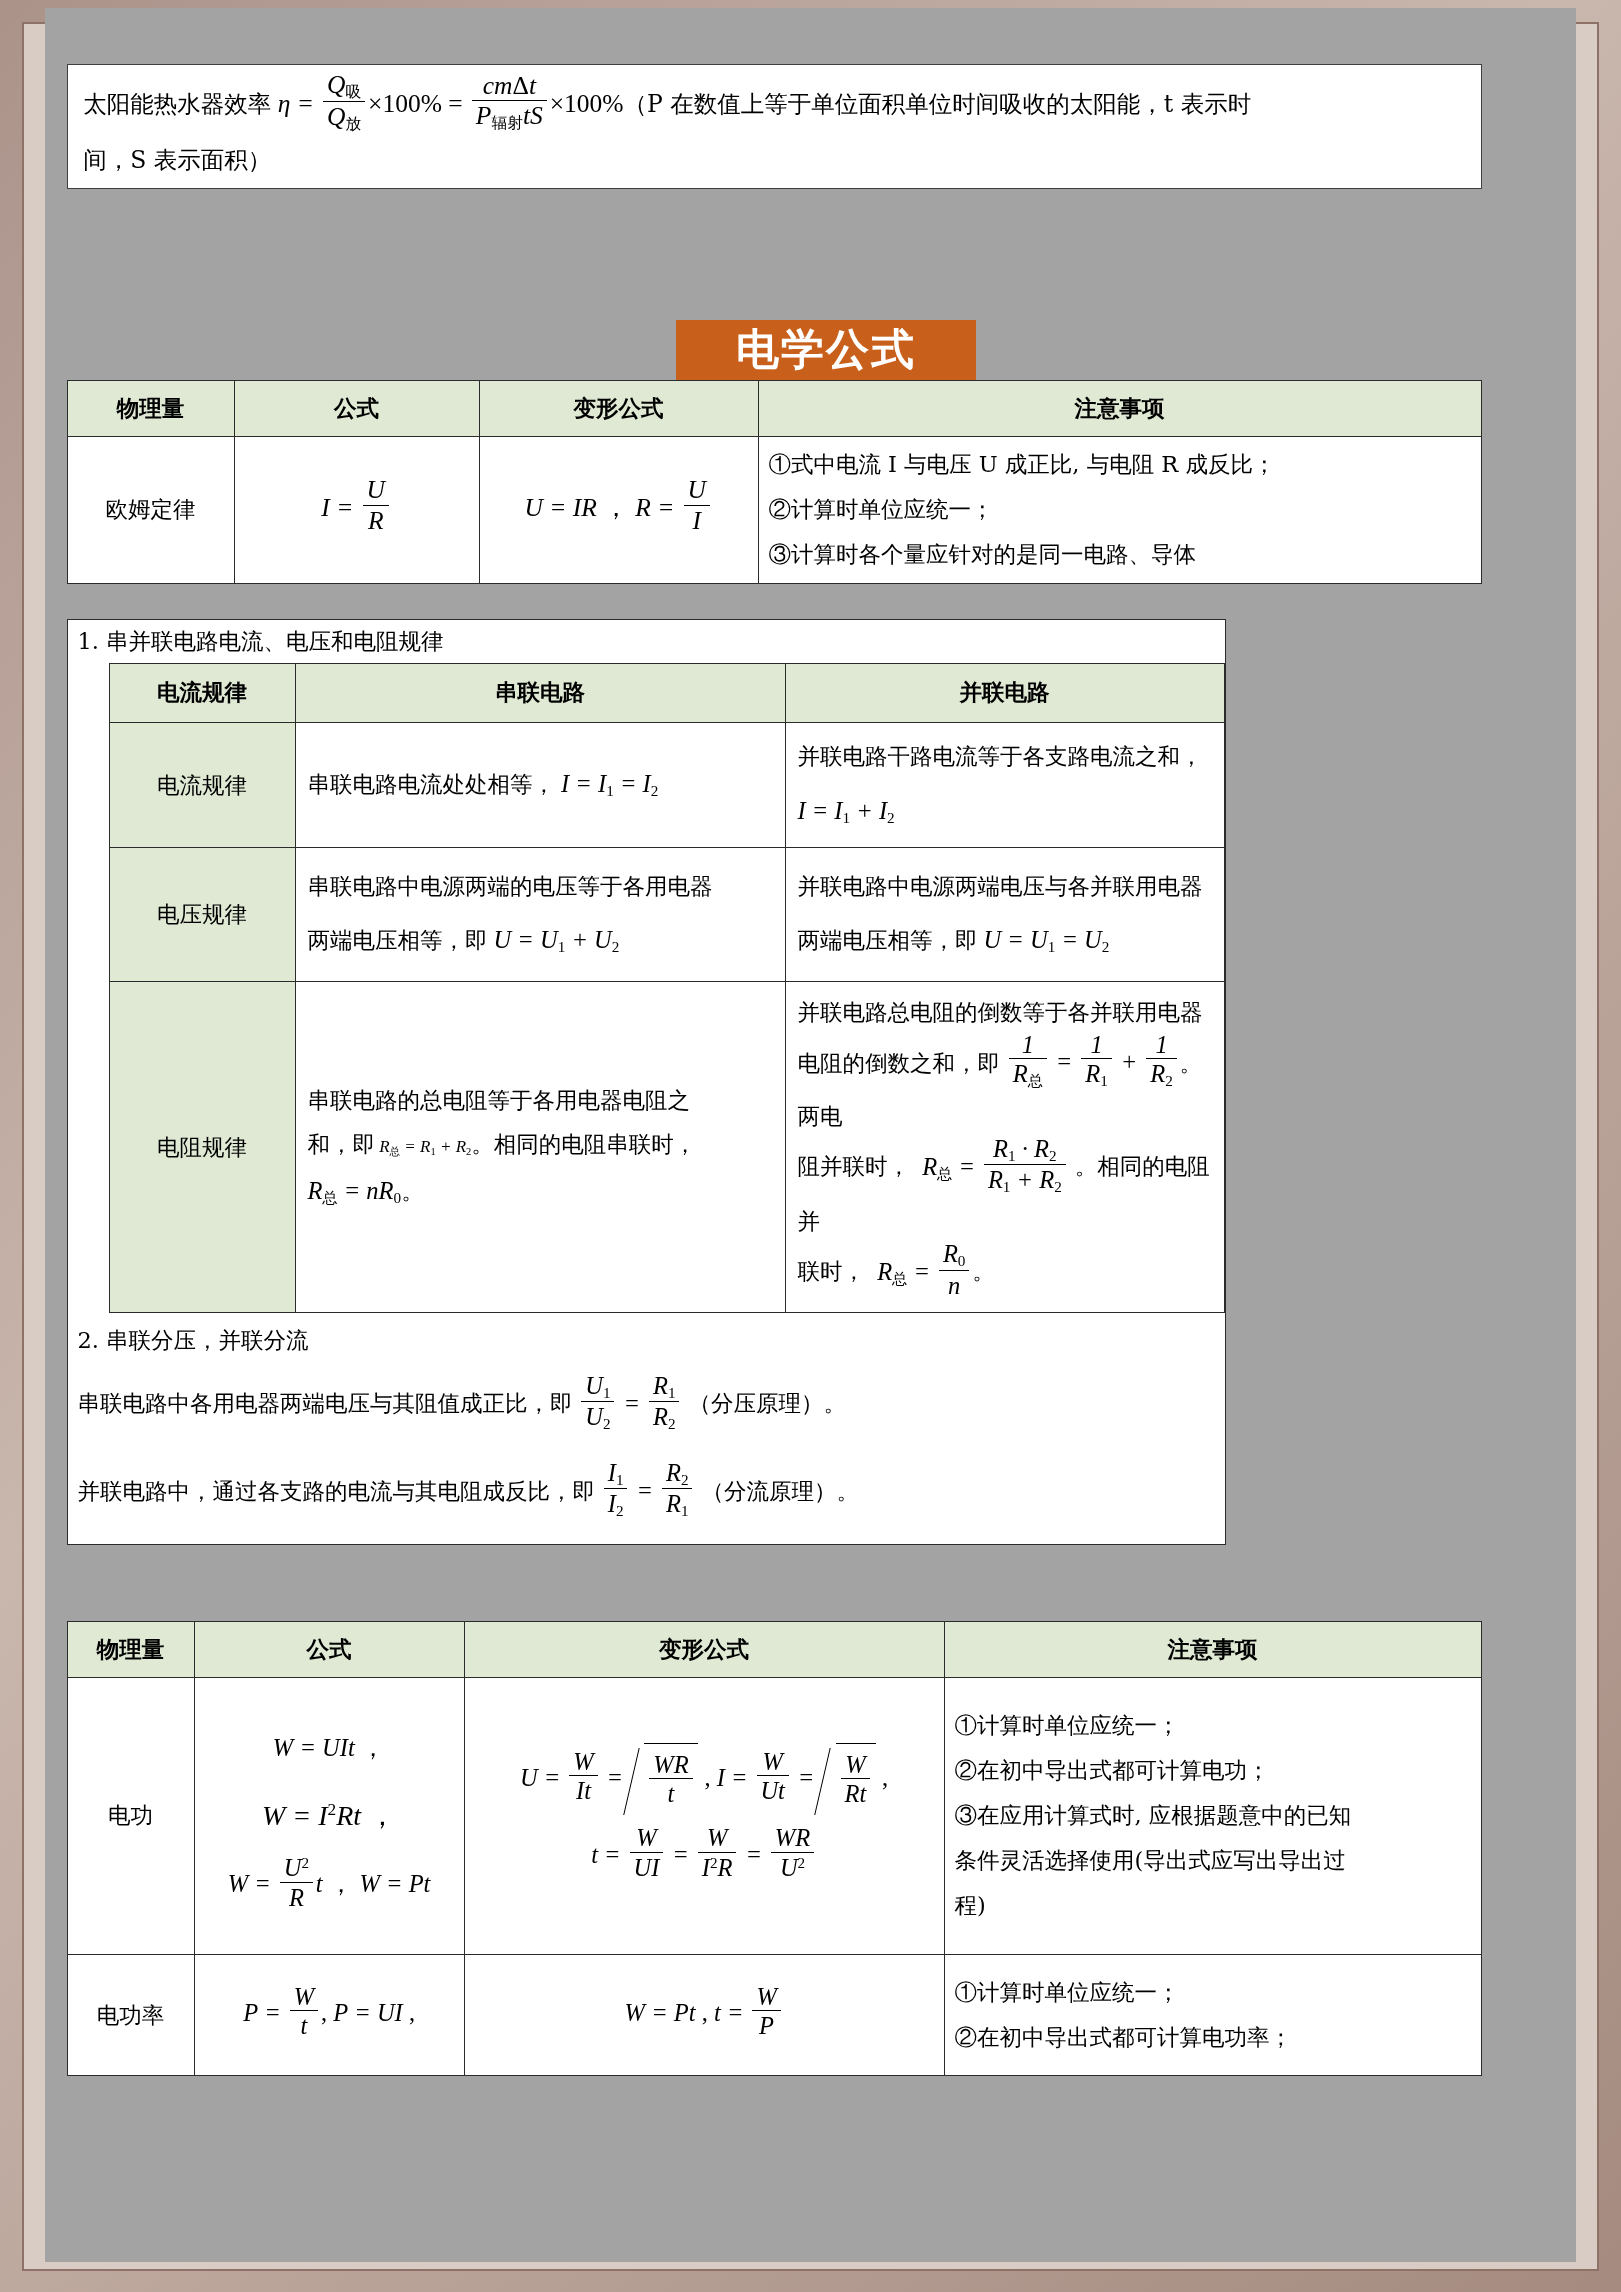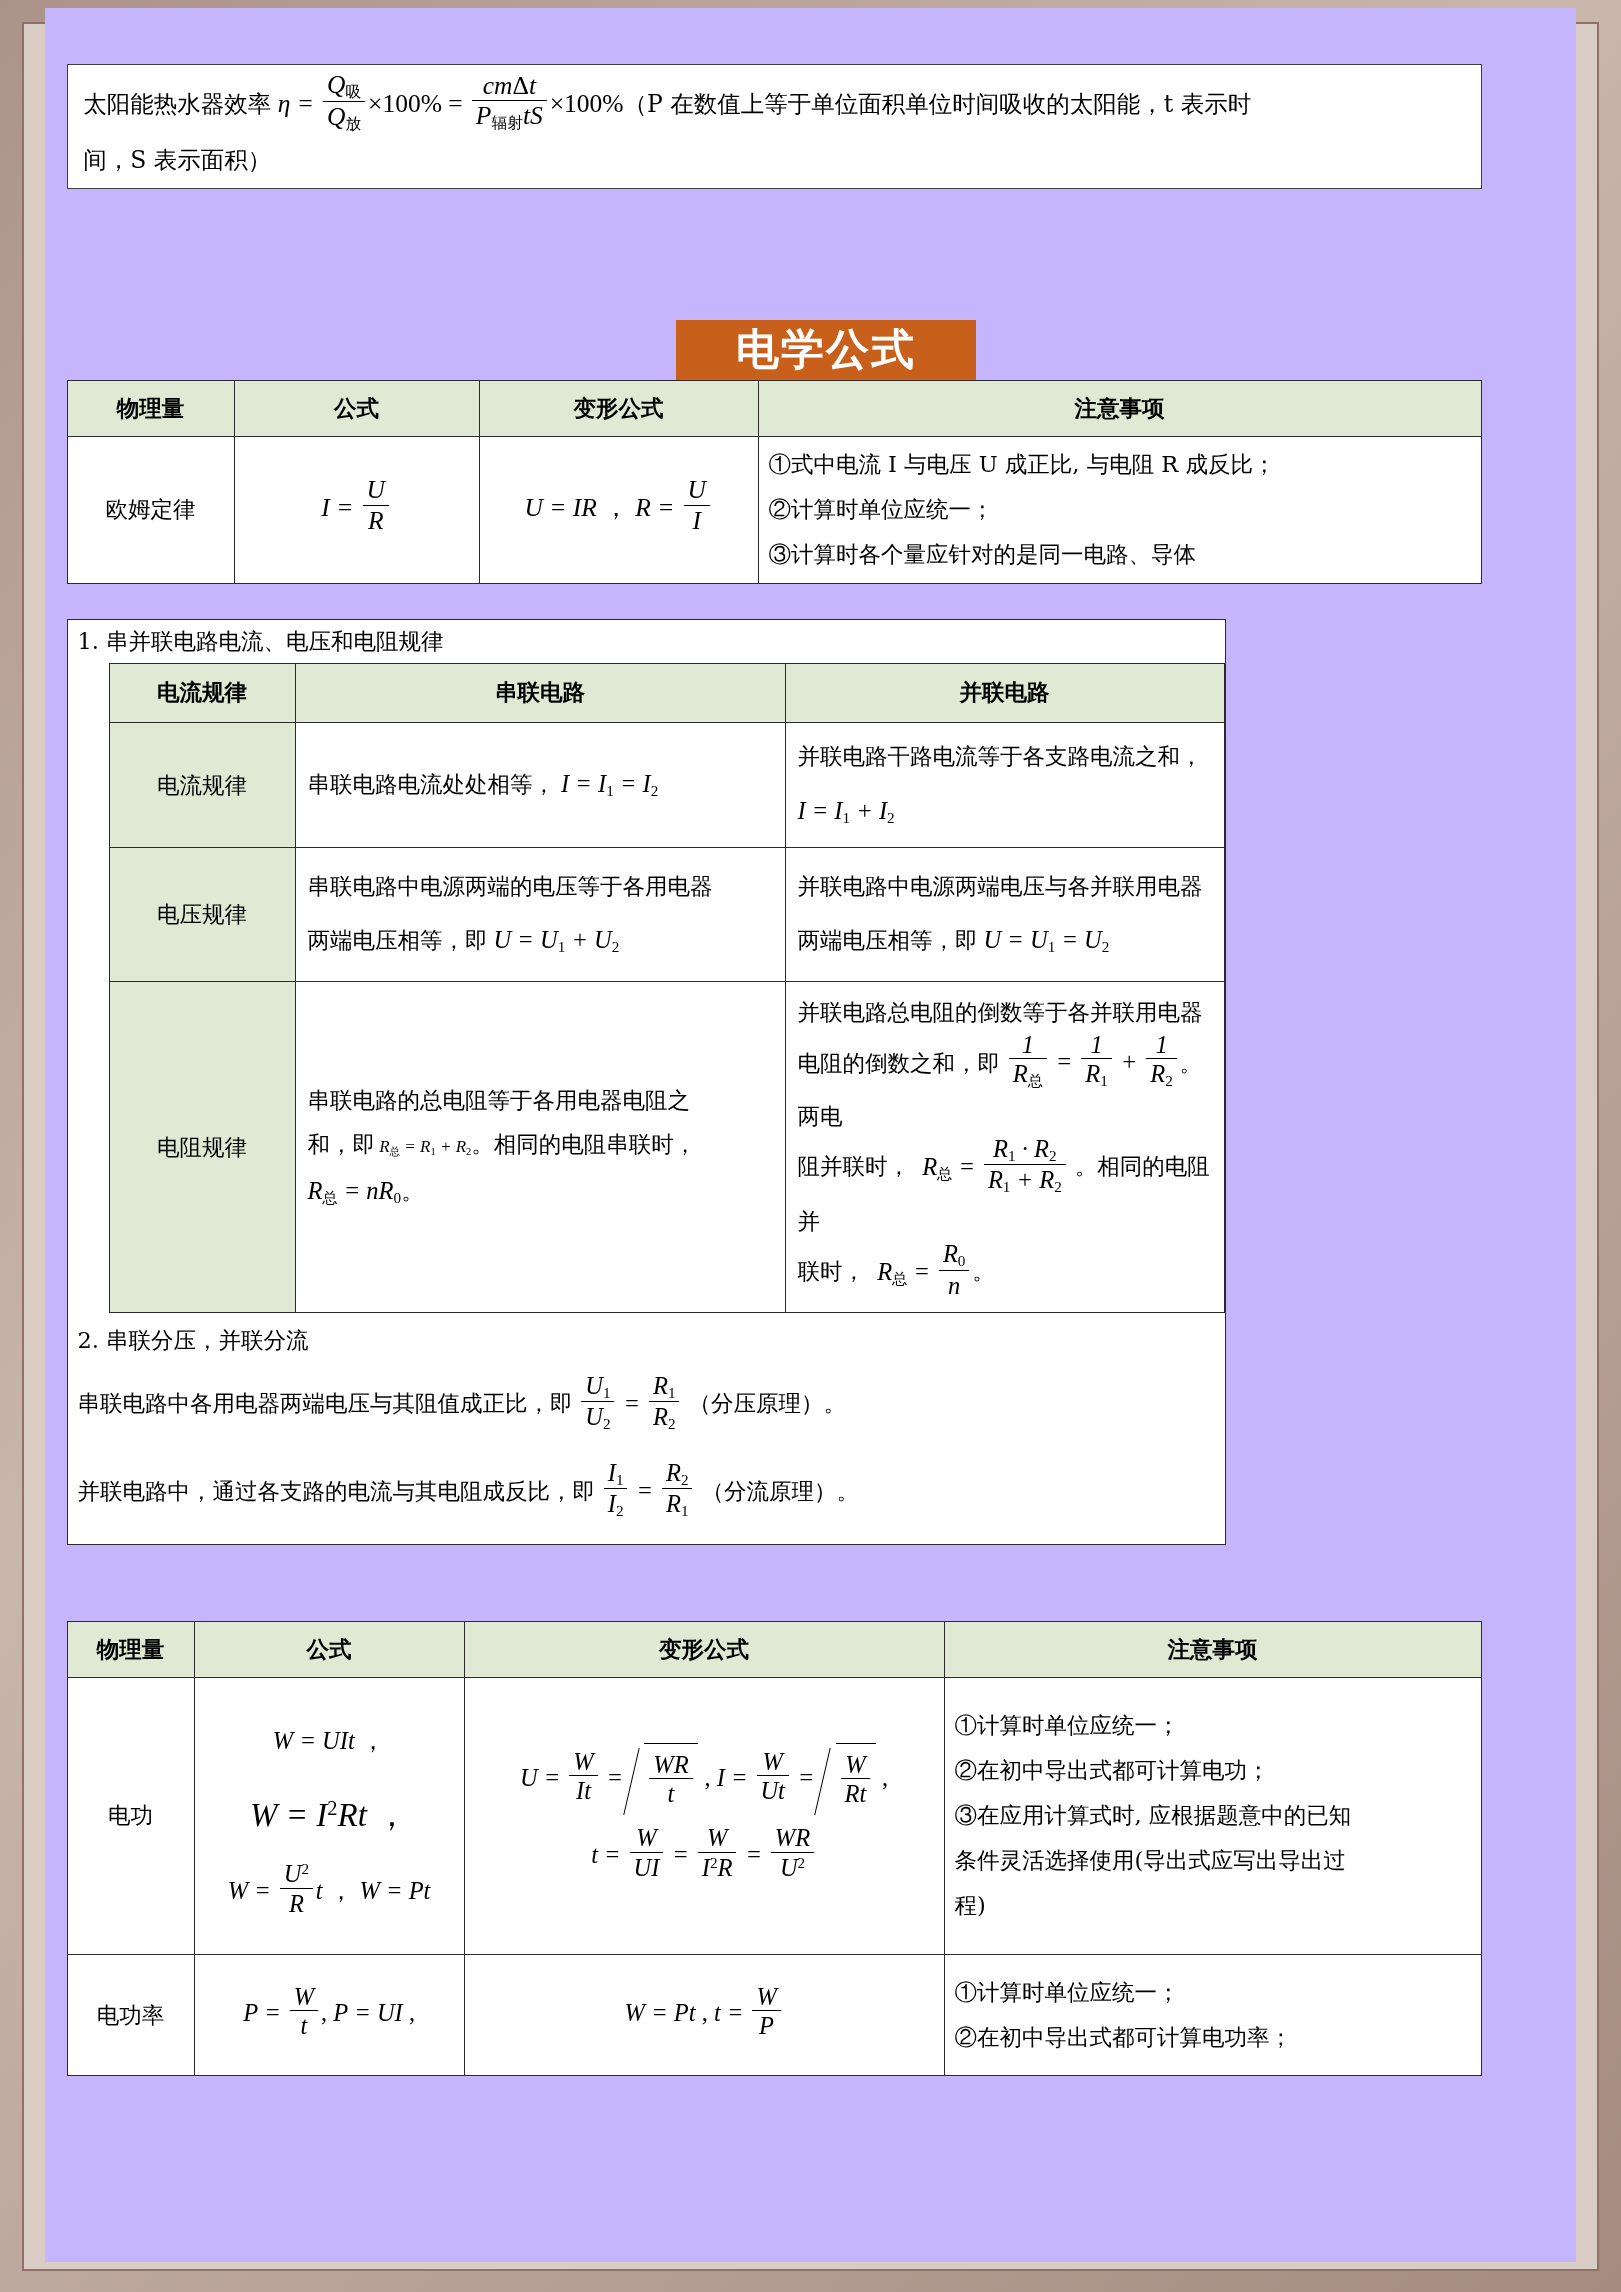--- a/index.html
+++ b/index.html
@@ -14,21 +14,21 @@
     position:absolute;left:0;top:0;width:1621px;height:2293px;
     background:linear-gradient(135deg,#ab938a 0%,#c9b6ad 40%,#a58b80 100%);
   }
   .frame-mid{
     position:absolute;left:21.6px;top:21.6px;right:21.6px;bottom:21.6px;
     background:#d9ccc4;
     box-shadow:inset 0 0 0 2px #8e7268;
   }
   .page{
     position:absolute;left:45px;top:7.8px;width:1531px;height:2254px;
-    background:#c4b5fd;
+    background:#a3a3a3;
     overflow:hidden;
   }
   .sheet{
     position:absolute;left:0;top:0;width:1531px;height:2254px;
     padding:0;
   }
 
   
   .cn{font-family:"DejaVu Serif","Liberation Serif",serif;}
   .it{font-style:italic;font-family:"Liberation Serif",serif;}
@@ -248,21 +248,21 @@
       <th class="hd">物理量</th>
       <th class="hd">公式</th>
       <th class="hd">变形公式</th>
       <th class="hd">注意事项</th>
     </tr>
 
     <tr>
       <td class="ctr" style="height:265px">电功</td>
       <td class="ctr">
         <span class="eqline math" style="font-size:24.5px;line-height:2.6;"><span class="it">W</span> = <span class="it">UIt</span> <span class="up">，</span></span>
-        <span class="eqline math" style="font-size:33px;line-height:2.6;"><span class="it">W</span> = <span class="it">I</span><span class="sup">2</span><span class="it">Rt</span> <span class="up">，</span></span>
+        <span class="eqline math" style="font-size:28px;line-height:2.6;"><span class="it">W</span> = <span class="it">I</span><span class="sup">2</span><span class="it">Rt</span> <span class="up">，</span></span>
         <span class="eqline math" style="font-size:24.5px;line-height:2.6;"><span class="it">W</span> = <span class="frac"><span class="num"><span class="it">U</span><span class="sup">2</span></span><span class="den it">R</span></span><span class="it">t</span> <span class="up">，</span>&nbsp;<span class="it">W</span> = <span class="it">Pt</span></span>
       </td>
       <td class="ctr">
         <span class="eqline math" style="font-size:24.5px;line-height:3.0;"><span class="it">U</span> = <span class="frac"><span class="num it">W</span><span class="den it">It</span></span> = <span class="sqrt"><span class="inner"><span class="frac"><span class="num it">WR</span><span class="den it">t</span></span></span></span> <span class="up">,</span> <span class="it">I</span> = <span class="frac"><span class="num it">W</span><span class="den it">Ut</span></span> = <span class="sqrt"><span class="inner"><span class="frac"><span class="num it">W</span><span class="den it">Rt</span></span></span></span> <span class="up">,</span></span>
         <span class="eqline math" style="font-size:24.5px;line-height:3.0;"><span class="it">t</span> = <span class="frac"><span class="num it">W</span><span class="den it">UI</span></span> = <span class="frac"><span class="num it">W</span><span class="den"><span class="it">I</span><span class="sup">2</span><span class="it">R</span></span></span> = <span class="frac"><span class="num it">WR</span><span class="den"><span class="it">U</span><span class="sup">2</span></span></span></span>
       </td>
       <td class="lft">
         <span class="noteline cn">①计算时单位应统一；</span>
         <span class="noteline cn">②在初中导出式都可计算电功；</span>
         <span class="noteline cn">③在应用计算式时, 应根据题意中的已知</span>

